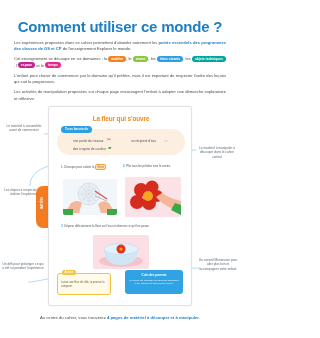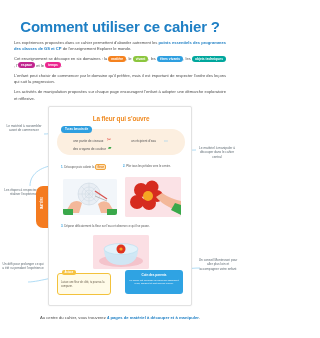--- a/index.html
+++ b/index.html
@@ -120,21 +120,21 @@
     position:absolute; left:14px; top:315px; width:212px; text-align:center;
     font-size:4.2px; color:#4a4a4a;
   }
   .footer b { color:#1e7fc4; }
 </style>
 </head>
 <body>
 
 <div id="root">
 
-  <div class="page-title">Comment utiliser ce cahier ?</div>
+  <div class="page-title">Comment utiliser ce monde ?</div>
 
   <div class="intro">
     <p>
       <span>Les expériences proposées dans ce cahier permettent d'aborder autrement les </span><span class="hl-blue">points essentiels des programmes des classes de GS et CP</span><span> de l'enseignement Explorer le monde.</span>
     </p>
     <p>
       <span>Cet enseignement se découpe en six domaines : la </span><span class="pill" style="background: rgb(245, 130, 31);">matière</span><span>, le </span><span class="pill" style="background: rgb(140, 198, 62);">vivant</span><span>, les </span><span class="pill" style="background: rgb(46, 159, 224);">êtres vivants</span><span>, les </span><span class="pill" style="background: rgb(0, 167, 157);">objets techniques</span><span>, l'</span><span class="pill" style="background: rgb(193, 38, 143);">espace</span><span> et le </span><span class="pill" style="background: rgb(236, 38, 143);">temps</span><span>.</span>
     </p>
     <p>L'enfant peut choisir de commencer par le domaine qu'il préfère, mais il est important de respecter l'ordre des leçons qui suit la progression.</p>
     <p>Les activités de manipulation proposées sur chaque page encouragent l'enfant à adopter une démarche exploratoire et réflexive.</p>

